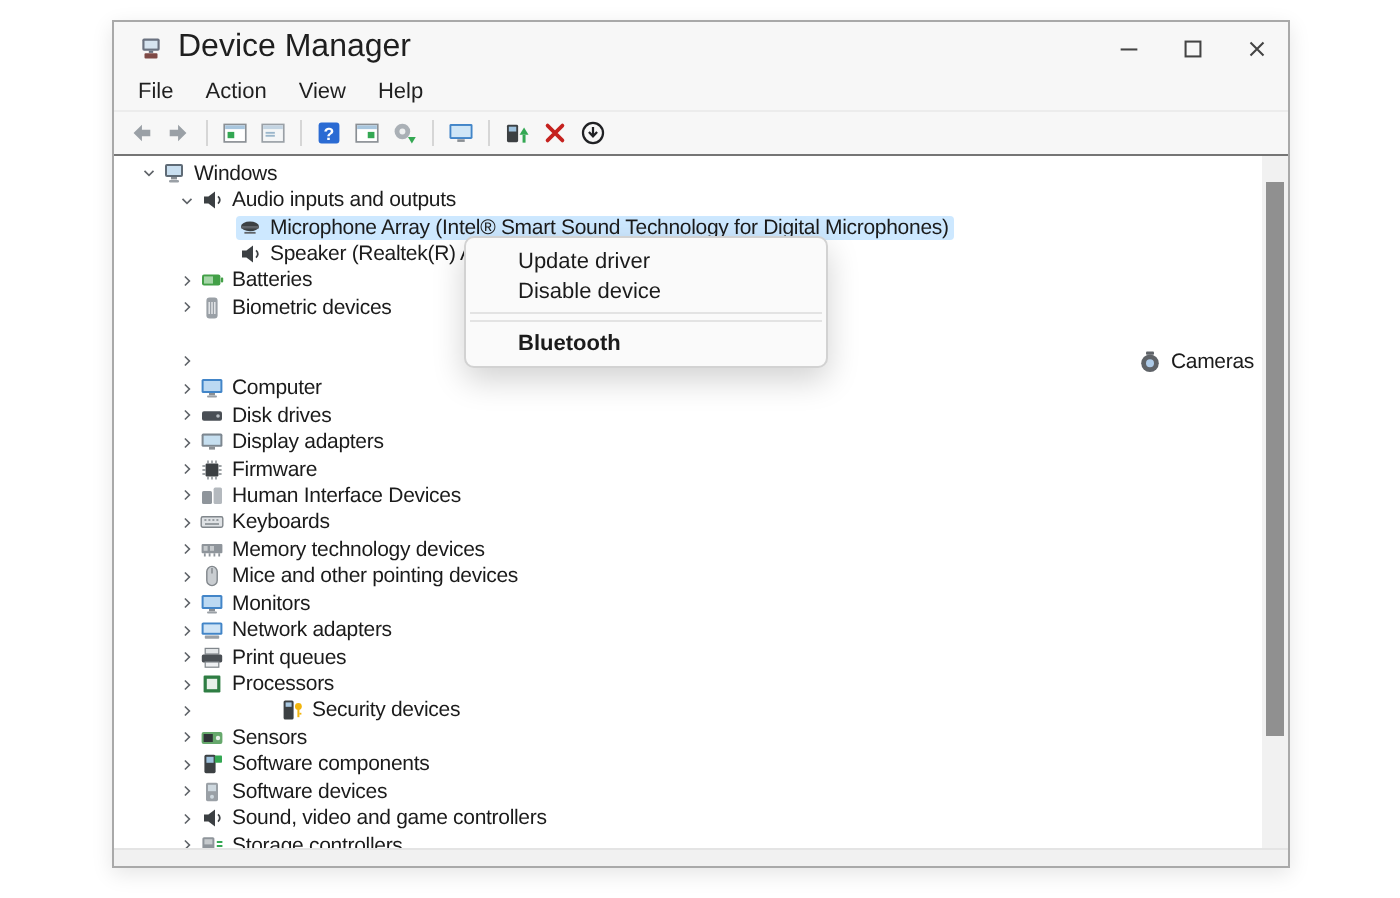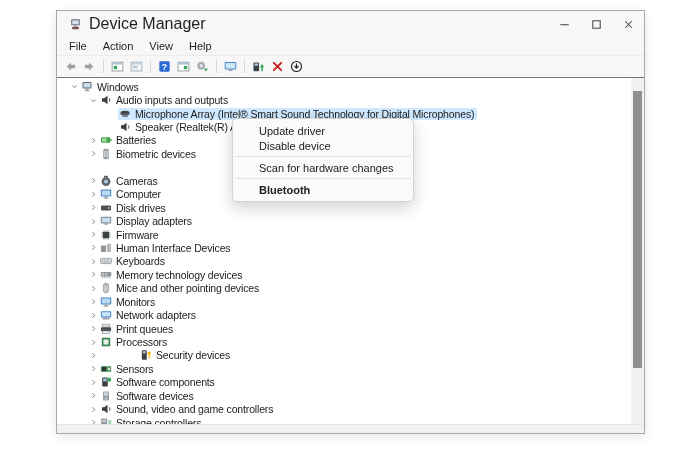--- a/index.html
+++ b/index.html
@@ -296,21 +296,21 @@
           <span class="row-inner">
             <span class="icon">
               <svg viewBox="0 0 12 12" width="12" height="12">
                 <circle cx="6" cy="6" r="5.2" fill="#1a73e8"></circle>
                 <path d="M6 2.2v7.6M6 2.2l2 1.6-4 3.2M6 9.8l2-1.6-4-3.2" fill="none" stroke="#fff" stroke-width="0.9"></path>
               </svg>
             </span>
             <span>Bluetooth</span>
           </span>
         </div>
-        <div class="tree-row" style="padding-left: 29px;">
+        <div class="tree-row" style="padding-left: 29px; justify-content: space-between;">
           <span class="chev">
             <span class="icon">
               <svg viewBox="0 0 12 12" width="9" height="9">
                 <path d="M4.6 3L7.6 6l-3 3" fill="none" stroke="#5f6368" stroke-width="1.1"></path>
               </svg>
             </span>
           </span>
           <span class="row-inner">
             <span class="icon">
               <svg viewBox="0 0 12 12" width="12" height="12">
@@ -667,16 +667,15 @@
       <div class="vthumb"></div>
     </div>
     <div class="hscroll"></div>
   </div>
 </div>
 
 <div class="context-menu" id="context-menu">
     <div class="cm-item">Update driver</div>
     <div class="cm-item">Disable device</div>
     <div class="cm-sep"></div>
-    <div class="cm-item">Scan for hardware changes</div>
     <div class="cm-sep"></div>
     <div class="cm-item bold">Bluetooth</div>
   </div>
 
 </body></html>

